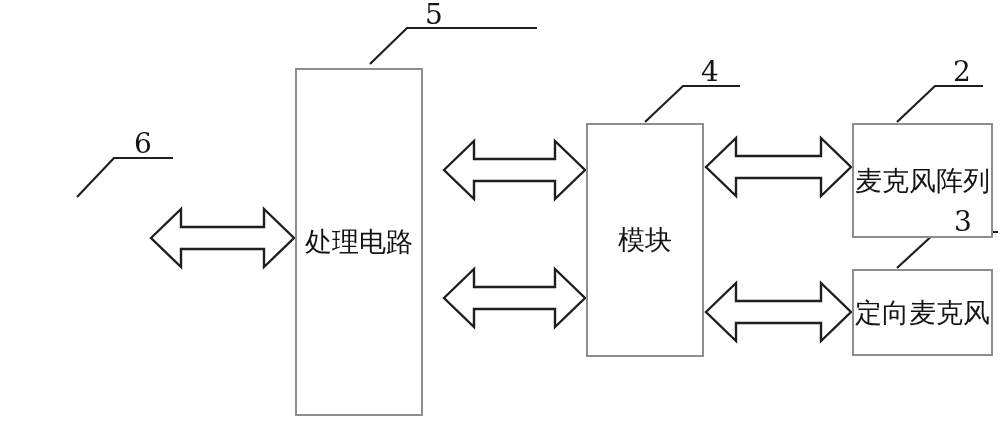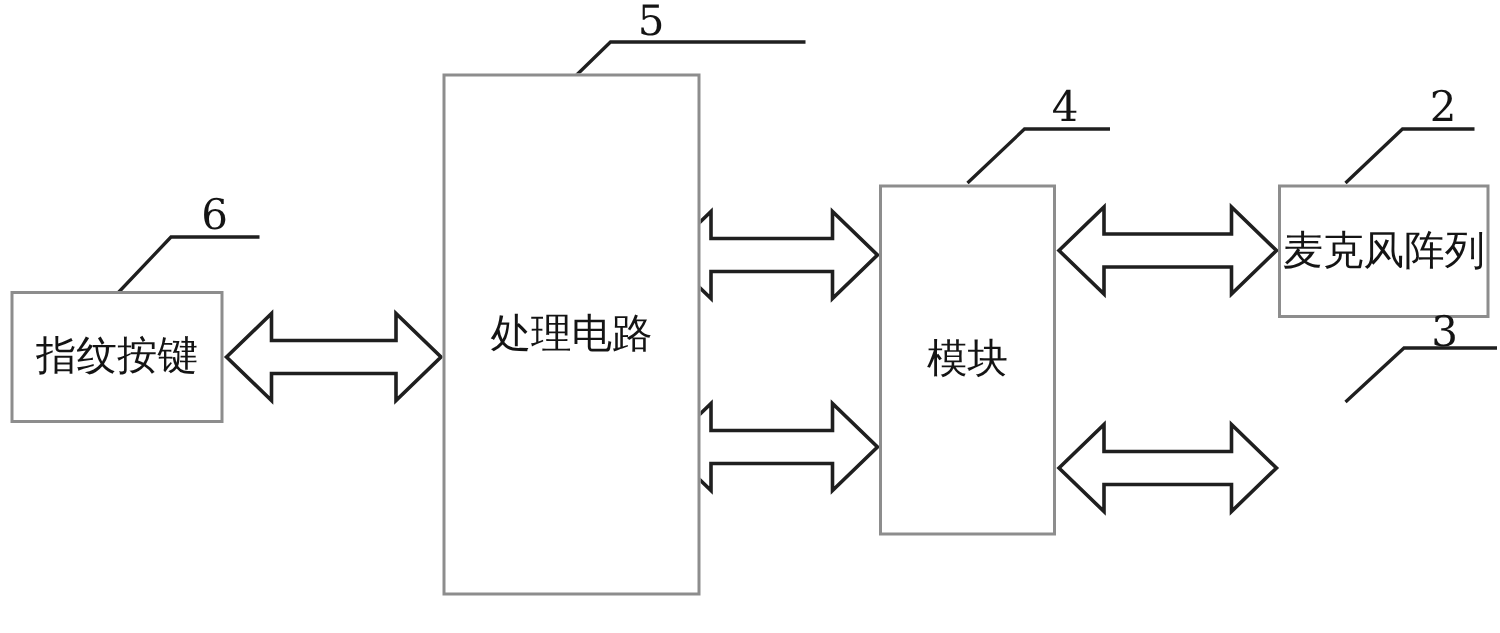--- a/index.html
+++ b/index.html
@@ -65,36 +65,36 @@
 
     <g fill="none" stroke="#1f1f1f" stroke-width="2.2" stroke-linejoin="miter" stroke-linecap="butt">
       <polyline points="77,197 114,158 173,158"></polyline>
       <polyline points="370,64 407,28 537,28"></polyline>
       <polyline points="645,122 683,86 740,86"></polyline>
       <polyline points="897,122 935,86 983,86"></polyline>
       <polyline points="897,268 936,232 998,232"></polyline>
     </g>
   </svg>
 
-  <div class="box" style="left:7px; top:194px; width:142px; height:88px;">
-    <span class="label-line">指纹按键</span>
-  </div>
 
-  <div class="box" style="left:295px; top:49px; width:172px; height:348px;text-align:right;">
+  <div class="box" style="left:295px; top:68px; width:128px; height:348px;text-align:right;">
     <span class="label-line">处理电路</span>
   </div>
 
   <div class="box" style="left:586px; top:123px; width:118px; height:234px;">
     <span class="label-line">模块</span>
   </div>
 
-  <div class="box" style="left:852px; top:123px; width:141px; height:89px;">
+  <div class="box" style="left:852px; top:123px; width:141px; height:115px;">
     <span class="label-line">麦克风阵列</span>
   </div>
 
+  <div class="box" style="left:852px; top:269px; width:141px; height:87px;">
+    <span class="label-line">定向麦克风</span>
+  </div>
 
   <div class="ref-digit" style="left:143px; top:143px;">6</div>
 
   <div class="ref-digit" style="left:434px; top:14px;">5</div>
 
   <div class="ref-digit" style="left:710px; top:71px;">4</div>
 
   <div class="ref-digit" style="left:962px; top:71px;">2</div>
 
   <div class="ref-digit" style="left:963px; top:221px;">3</div>

